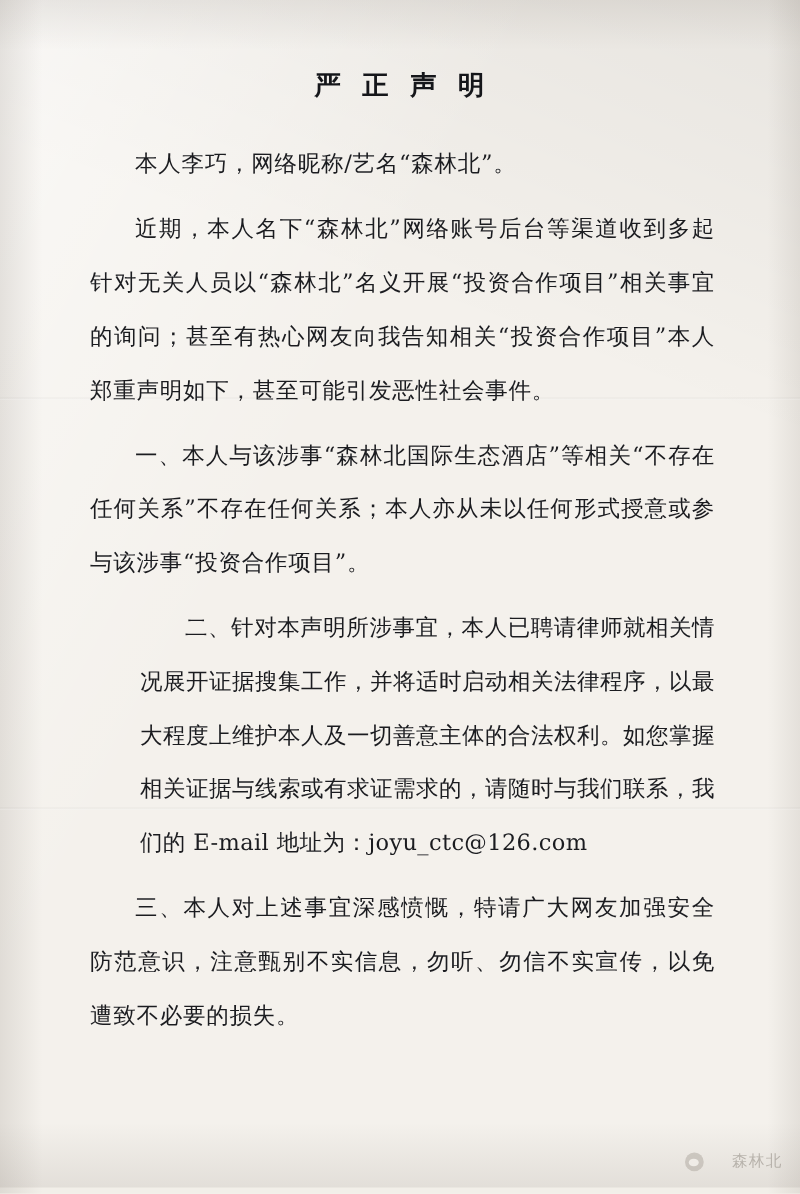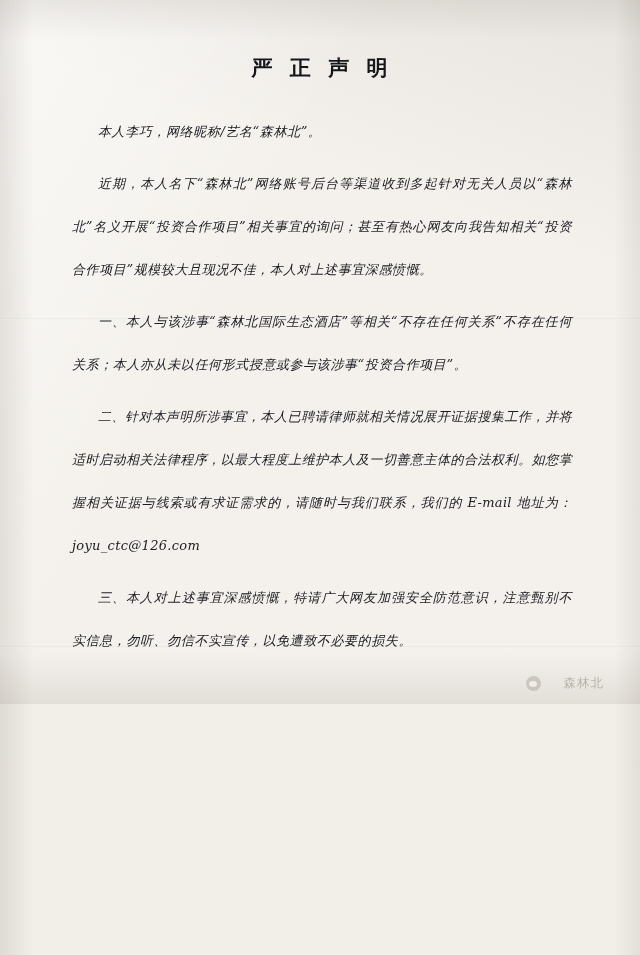--- a/index.html
+++ b/index.html
@@ -9,21 +9,21 @@
   body {
     width: 640px;
     height: 955px;
     background: #f2efe9;
     font-family: "DejaVu Serif", serif;
     overflow: hidden;
   }
   .page {
     position: relative;
     width: 640px;
-    height: 704px;
+    height: 950px;
     background:
       linear-gradient(118deg, rgba(255,255,255,0.55) 0%, rgba(255,255,255,0.0) 38%),
       linear-gradient(200deg, rgba(0,0,0,0.05) 0%, rgba(0,0,0,0.0) 30%),
       #f4f1ec;
     box-sizing: border-box;
   }
   
   .paper-shade-left {
     position: absolute;
     top: 0; left: 0;
@@ -70,36 +70,36 @@
   .doc-title {
     text-align: center;
     font-size: 21px;
     font-weight: bold;
     letter-spacing: 5px;
     color: #15161a;
     margin: 0 0 28px 0;
     font-family: "DejaVu Serif", serif;
   }
   .para {
-    font-size: 13px;
+    font-size: 18px;
     line-height: 43px;
     color: #1b1c20;
     text-align: justify;
     margin: 0 0 9px 0;
     letter-spacing: 0.6px;
     text-indent: 2em;
     font-family: "DejaVu Serif", serif;
-    font-style: italic;
   }
   .para.mail {
     letter-spacing: 0.3px;
+    margin-left: 40px;
   }
   .watermark {
     position: absolute;
-    right: 36px;
+    right: 14px;
     bottom: 12px;
     display: flex;
     align-items: center;
     gap: 23px;
     opacity: 0.62;
   }
   .wb-logo {
     width: 15px;
     height: 15px;
     border-radius: 50%;
@@ -130,21 +130,21 @@
   <div class="paper-shade-right"></div>
   <div class="paper-shade-top"></div>
   <div class="paper-shade-bottom"></div>
   <div class="crease" style="top:318px;"></div>
   <div class="crease" style="top:646px;"></div>
 
   <div class="content">
     <h1 class="doc-title">严 正 声 明</h1>
 
     <p class="para">本人李巧，网络昵称/艺名“森林北”。</p>
-    <p class="para">近期，本人名下“森林北”网络账号后台等渠道收到多起针对无关人员以“森林北”名义开展“投资合作项目”相关事宜的询问；甚至有热心网友向我告知相关“投资合作项目”规模较大且现况不佳，本人对上述事宜深感愤慨。</p>
+    <p class="para">近期，本人名下“森林北”网络账号后台等渠道收到多起针对无关人员以“森林北”名义开展“投资合作项目”相关事宜的询问；甚至有热心网友向我告知相关“投资合作项目”本人郑重声明如下，甚至可能引发恶性社会事件。</p>
     <p class="para">一、本人与该涉事“森林北国际生态酒店”等相关“不存在任何关系”不存在任何关系；本人亦从未以任何形式授意或参与该涉事“投资合作项目”。</p>
     <p class="para mail">二、针对本声明所涉事宜，本人已聘请律师就相关情况展开证据搜集工作，并将适时启动相关法律程序，以最大程度上维护本人及一切善意主体的合法权利。如您掌握相关证据与线索或有求证需求的，请随时与我们联系，我们的 E-mail 地址为：joyu_ctc@126.com</p>
     <p class="para">三、本人对上述事宜深感愤慨，特请广大网友加强安全防范意识，注意甄别不实信息，勿听、勿信不实宣传，以免遭致不必要的损失。</p>
 
   </div>
 
   <div class="watermark">
     <span class="wb-logo"></span>
     <span class="wb-text">森林北</span>
   </div>

